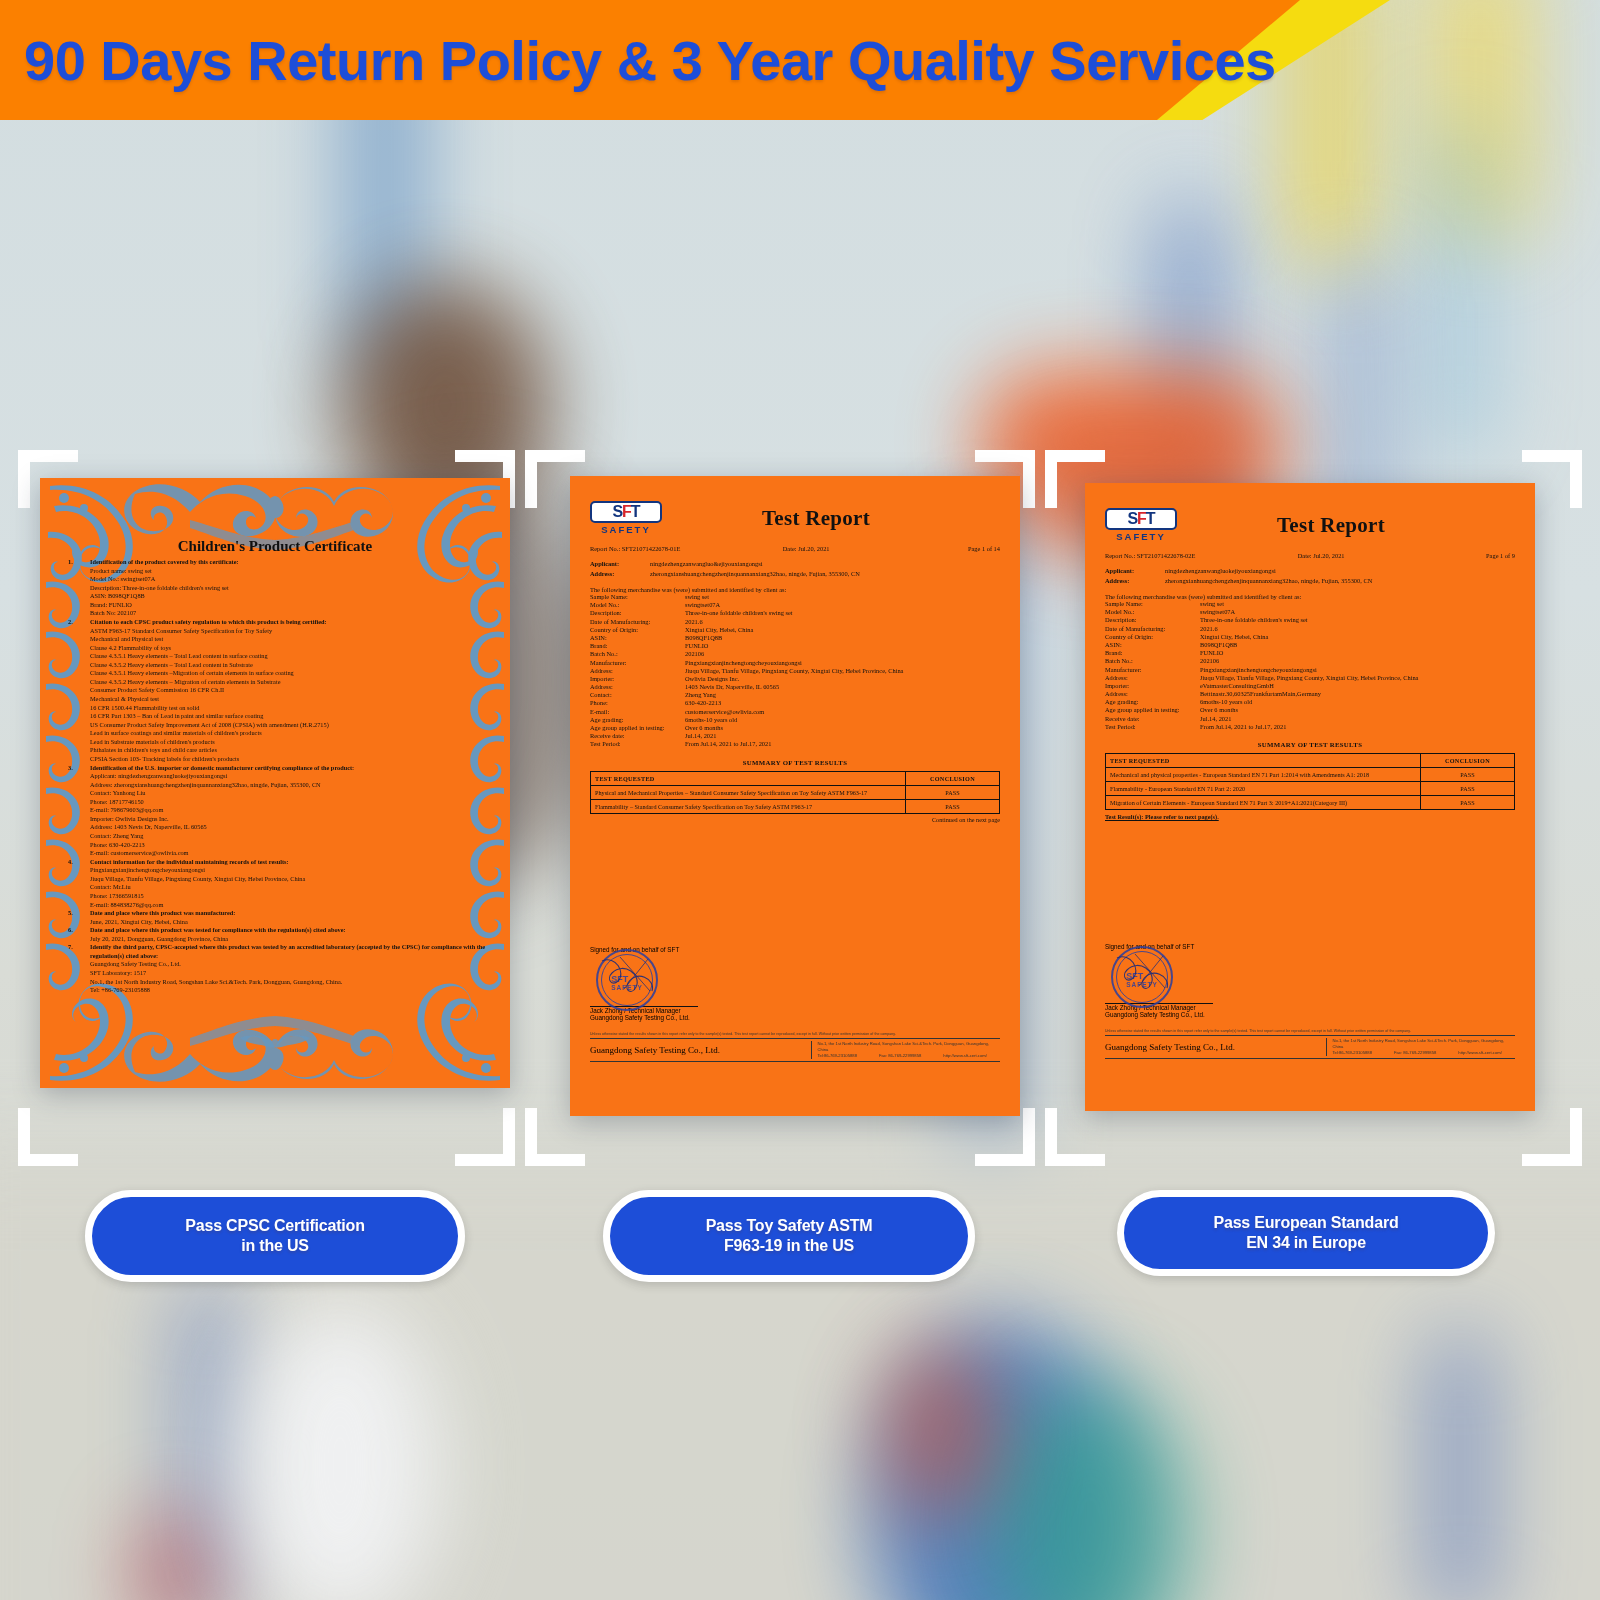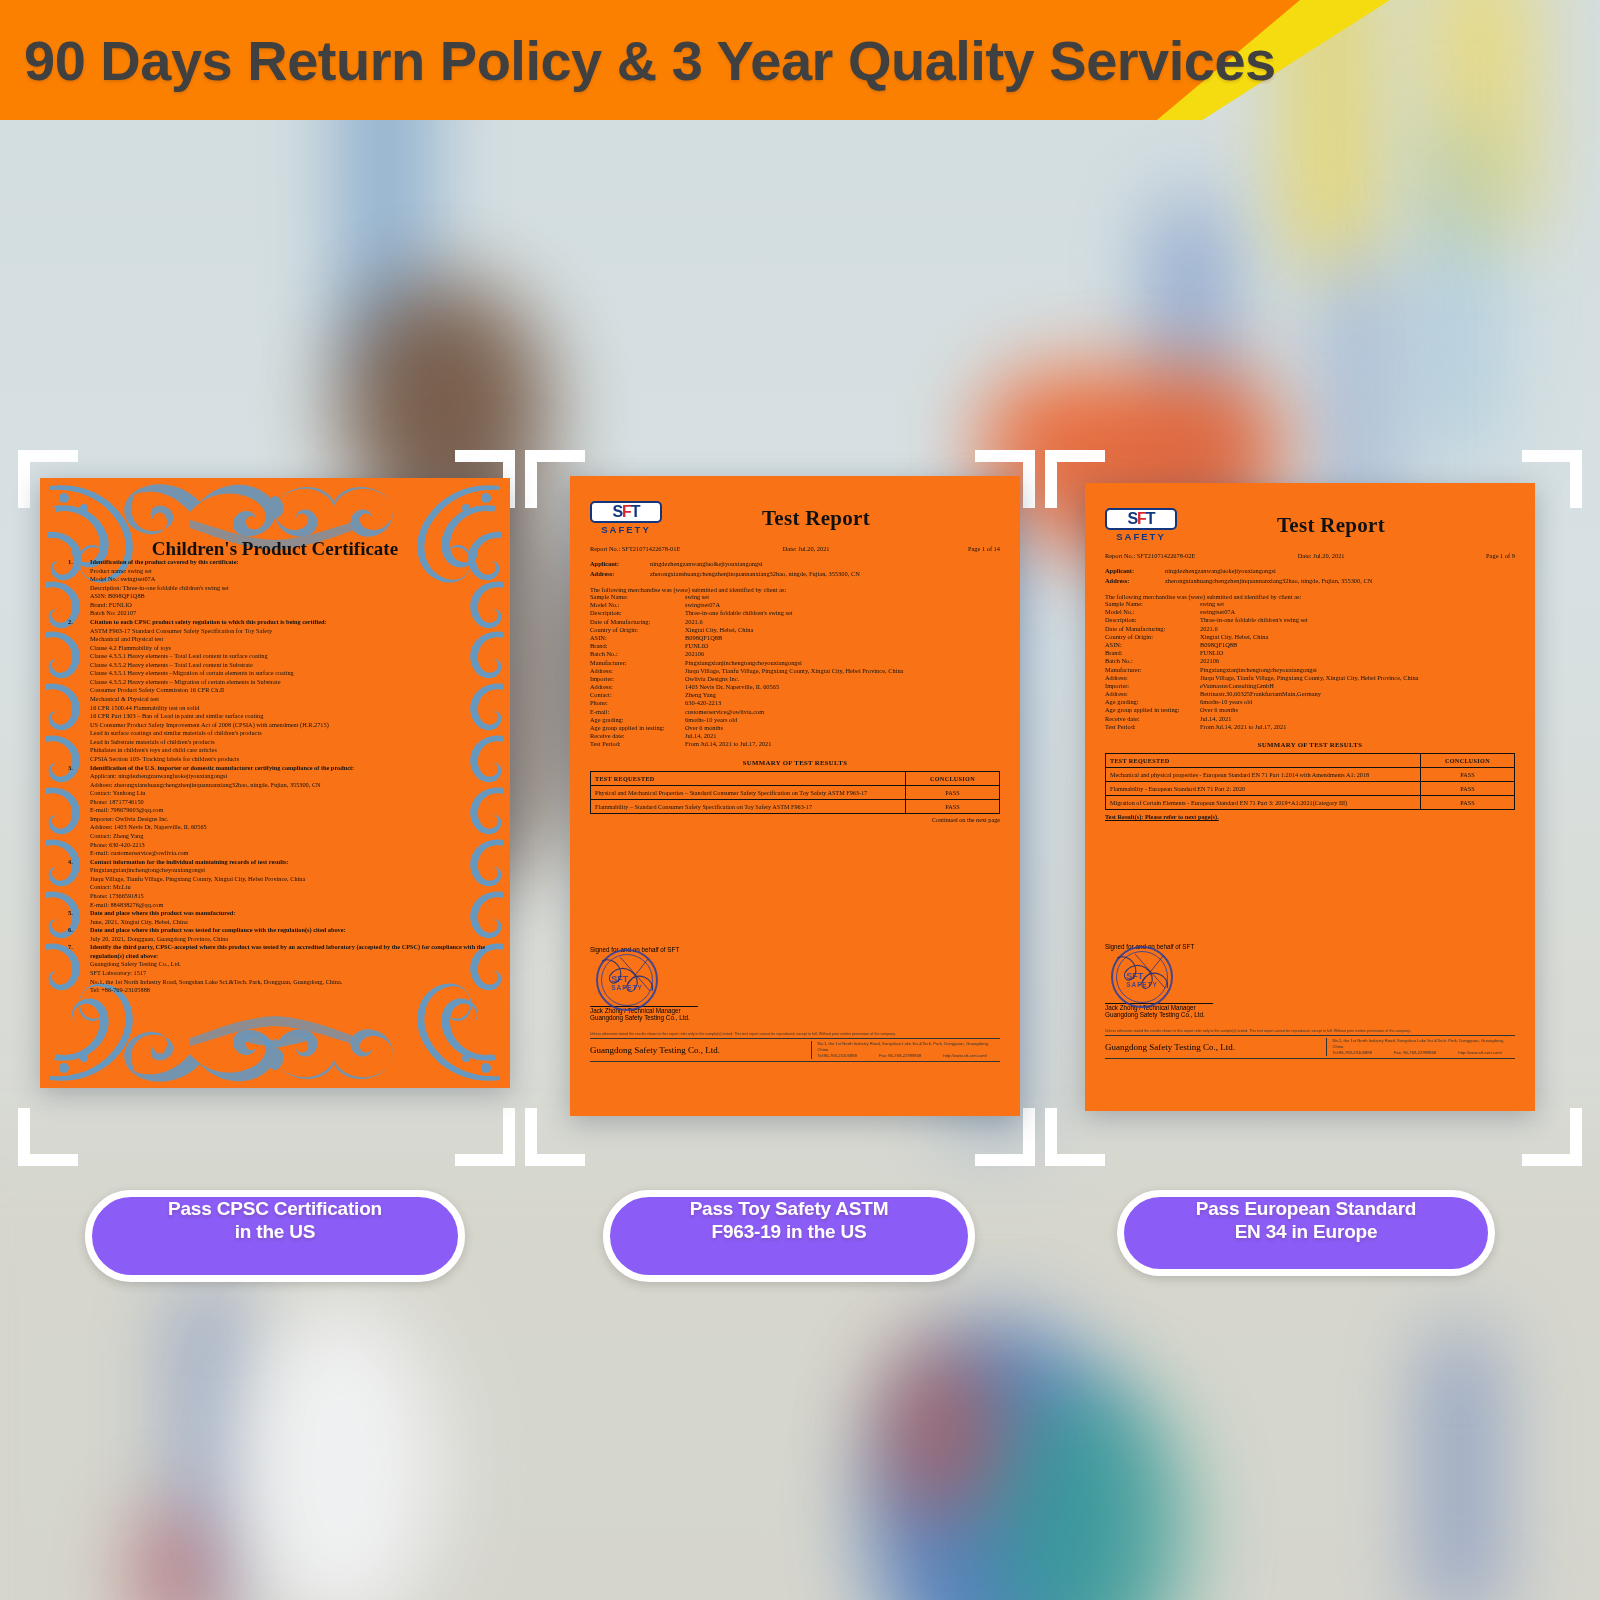--- a/index.html
+++ b/index.html
@@ -29,41 +29,41 @@
     clip-path: polygon(0 0, 100% 0, 86.5% 100%, 0% 100%);
   }
   .hdr-orange{
     position:absolute; left:0; top:0; height:120px; width:1300px;
     background:#fb8000;
     clip-path: polygon(0 0, 100% 0, 89% 100%, 0% 100%);
   }
   .hdr-title{
     position:absolute; left:24px; top:0; height:120px;
     display:flex; align-items:center;
-    color:#404040; font-size:56px; font-weight:bold; letter-spacing:-0.5px;
+    color:#1d4ed8; font-size:56px; font-weight:bold; letter-spacing:-0.5px;
     text-shadow:0 2px 3px rgba(120,50,0,.20);
     white-space:nowrap;
   }
 
   
   .brk{ position:absolute; z-index:4; }
   .brk i{ position:absolute; background:#fff; display:block; }
 
   
   .doc{
     position:absolute; background:#f97316; z-index:5;
     box-shadow:0 6px 26px rgba(30,40,60,.28);
     overflow:hidden;
   }
   
   #doc1{ left:40px; top:478px; width:470px; height:610px; }
   .cert-orn{ position:absolute; color:#5f9ac9; line-height:1; pointer-events:none; }
   .cert-title{
     text-align:center; font-family:"Liberation Serif", serif;
-    font-weight:bold; font-size:19px; color:#101010;
+    font-weight:bold; font-size:15px; color:#101010;
     position:absolute; left:0; right:0; top:60px;
   }
   .cert-body{
     position:absolute; left:28px; top:80px; right:22px;
     font-family:"Liberation Serif", serif; font-size:6.3px; line-height:1.36;
     color:#111;
   }
   .ci{ display:flex; align-items:flex-start; margin-top:0px; }
   .ci-n{ width:22px; flex:0 0 22px; font-weight:bold; }
   .ci-t{ flex:1; }
@@ -143,25 +143,25 @@
                   border-bottom:1px solid #333; padding:2px 0; }
   .legal .lname{ flex:0 0 54%; font-size:9px; font-family:"Liberation Serif",serif;
                  display:flex; align-items:center; }
   .legal .laddr{ flex:1; border-left:1px solid #333; padding-left:5px;
                  font-family:"Liberation Sans", sans-serif; font-size:4.2px;
                  color:#333; line-height:1.45; }
   .legal .lrow{ display:flex; gap:22px; }
 
   
   .pill{
-    position:absolute; z-index:7; background:#8b5cf6;
+    position:absolute; z-index:7; background:#1d4ed8;
     border:7px solid #ffffff; border-radius:46px;
-    display:flex; justify-content:center;
+    display:flex; align-items:center; justify-content:center;
     text-align:center; color:#fff; font-weight:bold;
-    font-size:19px; line-height:1.22; letter-spacing:-.2px;
+    font-size:16px; line-height:1.22; letter-spacing:-.2px;
     text-shadow:0 2px 3px rgba(110,45,0,.22);
     box-shadow:0 3px 10px rgba(40,40,40,.18);
   }
   #pill1{ left:85px; top:1190px; width:380px; height:92px; }
   #pill2{ left:603px; top:1190px; width:372px; height:92px; }
   #pill3{ left:1117px; top:1190px; width:378px; height:86px; }
 </style>
 </head>
 <body>
 

